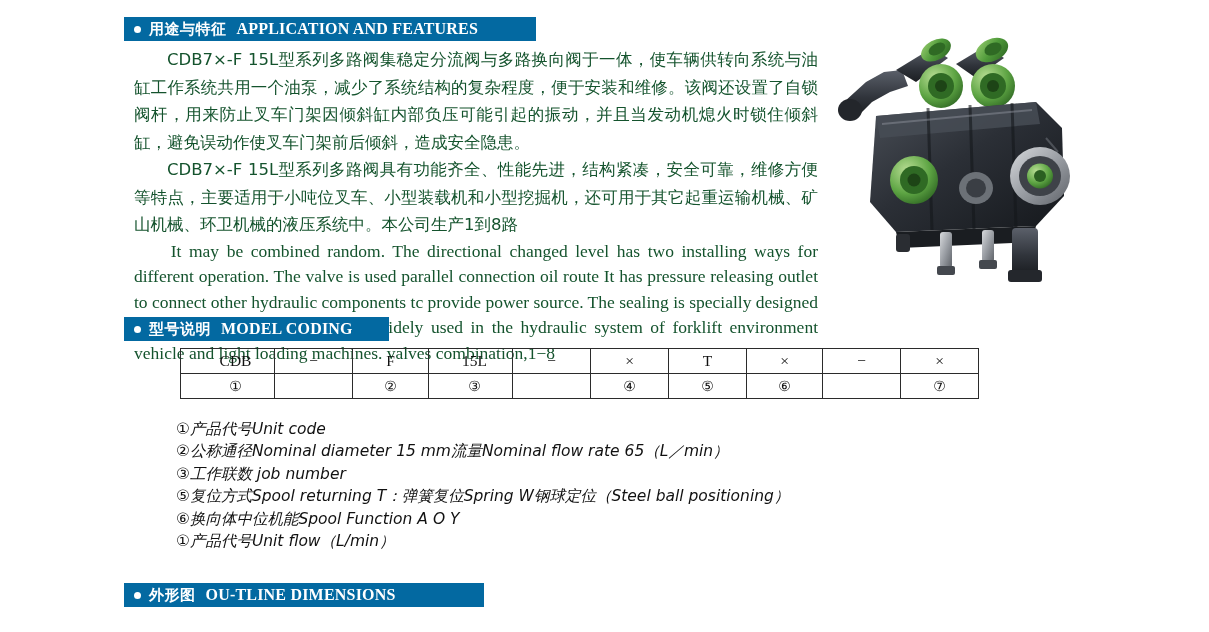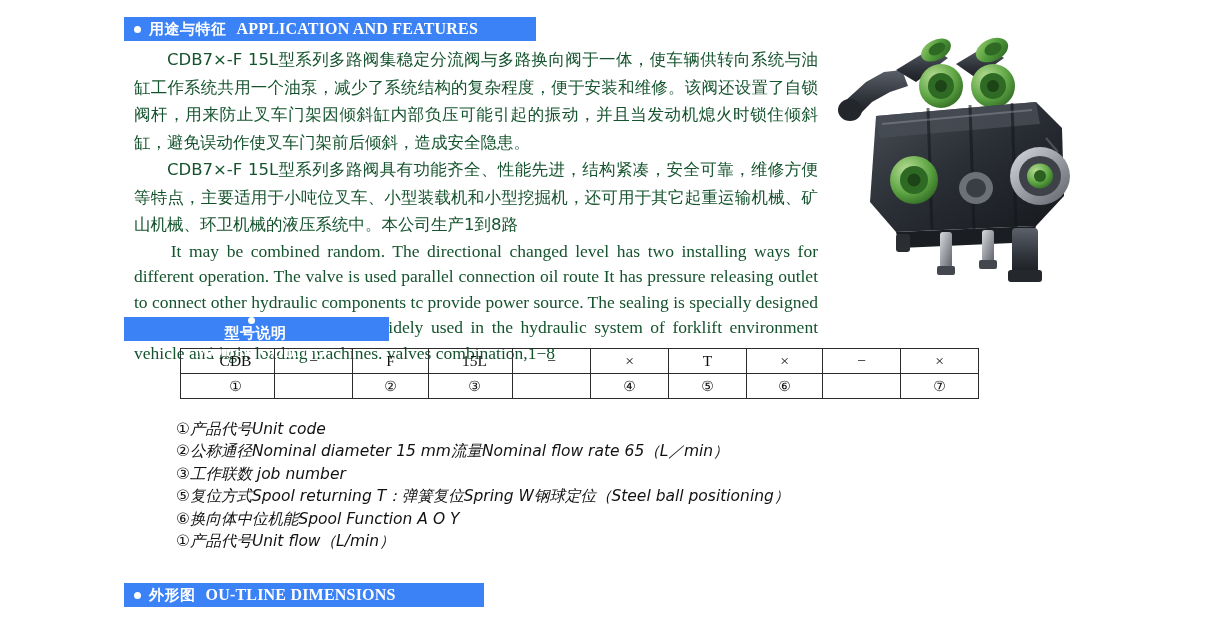--- a/index.html
+++ b/index.html
@@ -12,21 +12,21 @@
     height: 632px;
     position: relative;
     font-family: "Liberation Serif", serif;
     color: #1a1a1a;
     overflow: hidden;
   }
 
   
   .section-bar {
     position: absolute;
-    background: #3b82f6;
+    background: #0369a1;
     color: #ffffff;
     height: 24px;
     display: flex;
     align-items: center;
     padding: 0 12px 0 10px;
     box-sizing: border-box;
     white-space: nowrap;
   }
   .section-bar .dot {
     width: 7px;
@@ -45,21 +45,21 @@
   }
   .section-bar .en {
     font-family: Liberation Serif, serif;
     font-size: 16px;
     font-weight: bold;
     margin-left: 10px;
     letter-spacing: 0.2px;
   }
 
   #bar-application { left: 124px; top: 17px; width: 412px; }
-  #bar-model       { left: 124px; top: 317px; width: 265px; flex-direction: column; }
+  #bar-model       { left: 124px; top: 317px; width: 265px; }
   #bar-outline     { left: 124px; top: 583px; width: 360px; }
 
   
   .paragraphs {
     position: absolute;
     left: 134px;
     top: 46px;
     width: 684px;
   }
   .para {

